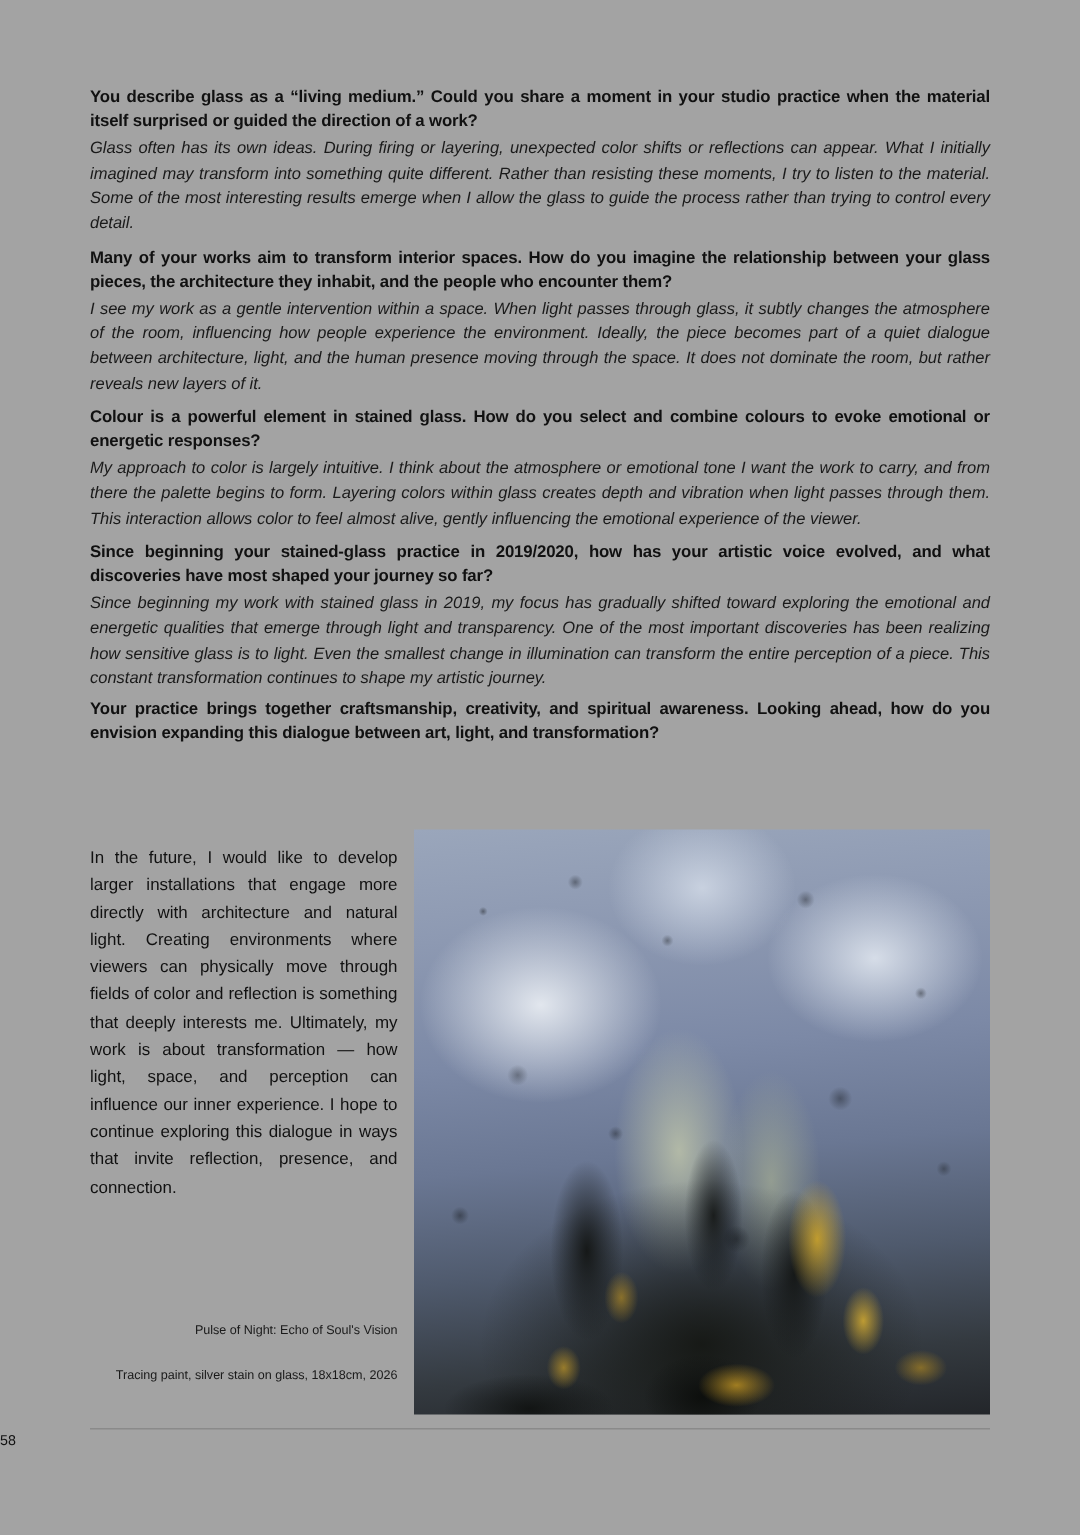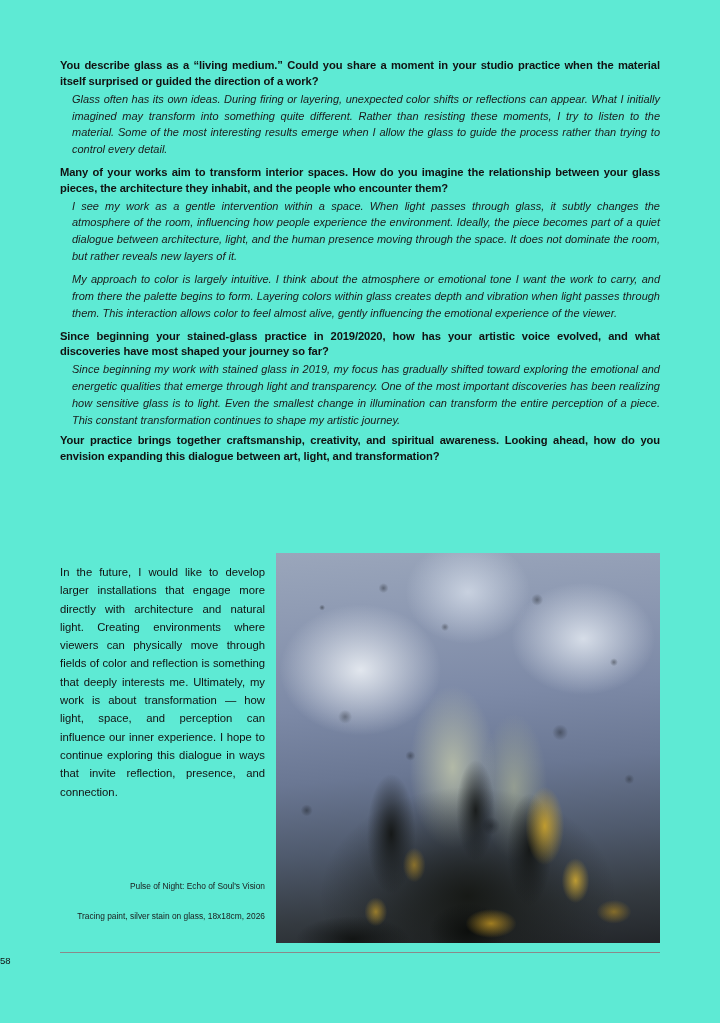--- a/index.html
+++ b/index.html
@@ -13,21 +13,21 @@
     font-family: "Liberation Sans", sans-serif;
     color: #111111;
     position: relative;
     overflow: hidden;
   }
   .page {
     position: absolute;
     left: 0; top: 0;
     width: 720px;
     height: 1023px;
-    background: #5eead4;
+    background: #a3a3a3;
   }
   .content {
     position: absolute;
     left: 60px;
     top: 58px;
     width: 600px;
   }
   .q {
     font-weight: bold;
     font-size: 11.2px;
@@ -36,21 +36,21 @@
     text-align: justify;
     margin: 0 0 1px 0;
     letter-spacing: -0.1px;
   }
   .a {
     font-style: italic;
     font-size: 11px;
     line-height: 1.52;
     color: #1a1a1a;
     text-align: justify;
-    margin: 0 0 7px 12px;
+    margin: 0 0 7px 0;
   }
   .a.last {
     margin-bottom: 5px;
   }
   .lower {
     position: absolute;
     left: 60px;
     top: 548px;
     width: 600px;
     height: 400px;
@@ -158,20 +158,21 @@
 
 <div class="page">
 
   <div class="content">
     <p class="q">You describe glass as a “living medium.” Could you share a moment in your studio practice when the material itself surprised or guided the direction of a work?</p>
     <p class="a">Glass often has its own ideas. During firing or layering, unexpected color shifts or reflections can appear. What I initially imagined may transform into something quite different. Rather than resisting these moments, I try to listen to the material. Some of the most interesting results emerge when I allow the glass to guide the process rather than trying to control every detail.</p>
 
     <p class="q">Many of your works aim to transform interior spaces. How do you imagine the relationship between your glass pieces, the architecture they inhabit, and the people who encounter them?</p>
     <p class="a">I see my work as a gentle intervention within a space. When light passes through glass, it subtly changes the atmosphere of the room, influencing how people experience the environment. Ideally, the piece becomes part of a quiet dialogue between architecture, light, and the human presence moving through the space. It does not dominate the room, but rather reveals new layers of it.</p>
 
+    <p class="q">Colour is a powerful element in stained glass. How do you select and combine colours to evoke emotional or energetic responses?</p>
     <p class="a">My approach to color is largely intuitive. I think about the atmosphere or emotional tone I want the work to carry, and from there the palette begins to form. Layering colors within glass creates depth and vibration when light passes through them. This interaction allows color to feel almost alive, gently influencing the emotional experience of the viewer.</p>
 
     <p class="q">Since beginning your stained-glass practice in 2019/2020, how has your artistic voice evolved, and what discoveries have most shaped your journey so far?</p>
     <p class="a last">Since beginning my work with stained glass in 2019, my focus has gradually shifted toward exploring the emotional and energetic qualities that emerge through light and transparency. One of the most important discoveries has been realizing how sensitive glass is to light. Even the smallest change in illumination can transform the entire perception of a piece. This constant transformation continues to shape my artistic journey.</p>
 
     <p class="q">Your practice brings together craftsmanship, creativity, and spiritual awareness. Looking ahead, how do you envision expanding this dialogue between art, light, and transformation?</p>
   </div>
 
   <div class="lower">
     <div class="textcol">In the future, I would like to develop larger installations that engage more directly with architecture and natural light. Creating environments where viewers can physically move through fields of color and reflection is something that deeply interests me. Ultimately, my work is about transformation — how light, space, and perception can influence our inner experience. I hope to continue exploring this dialogue in ways that invite reflection, presence, and connection.</div>

